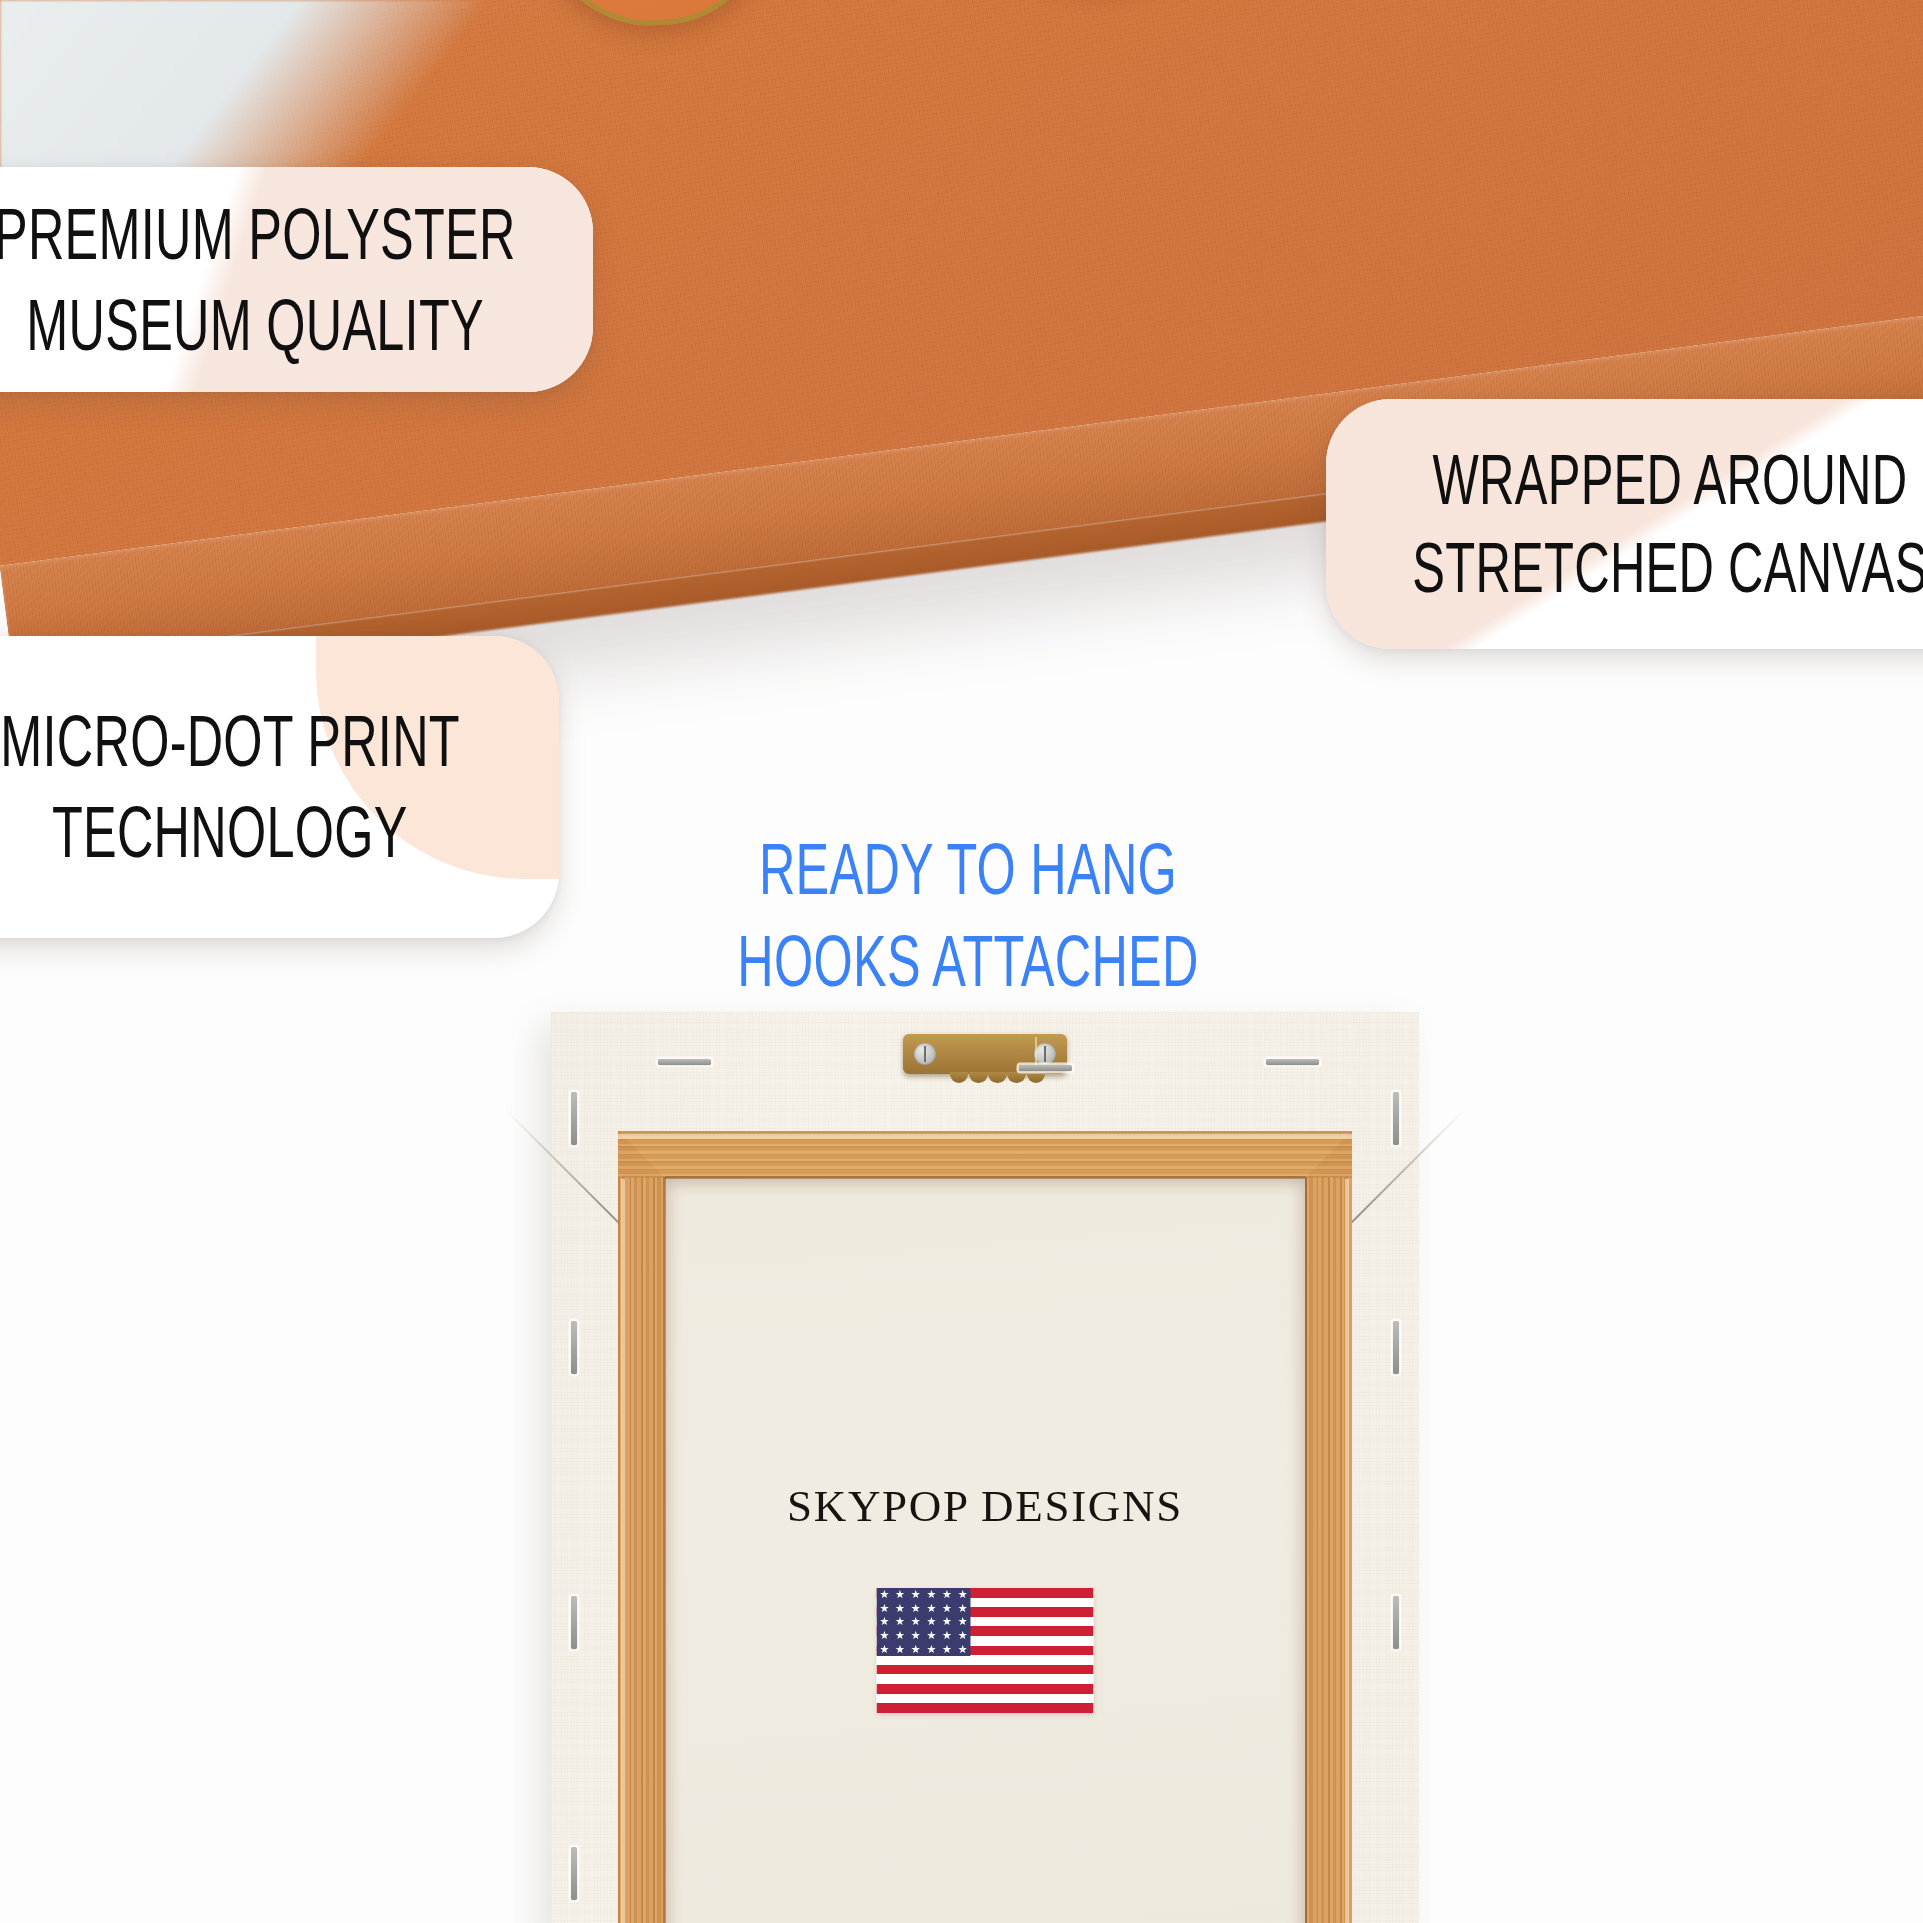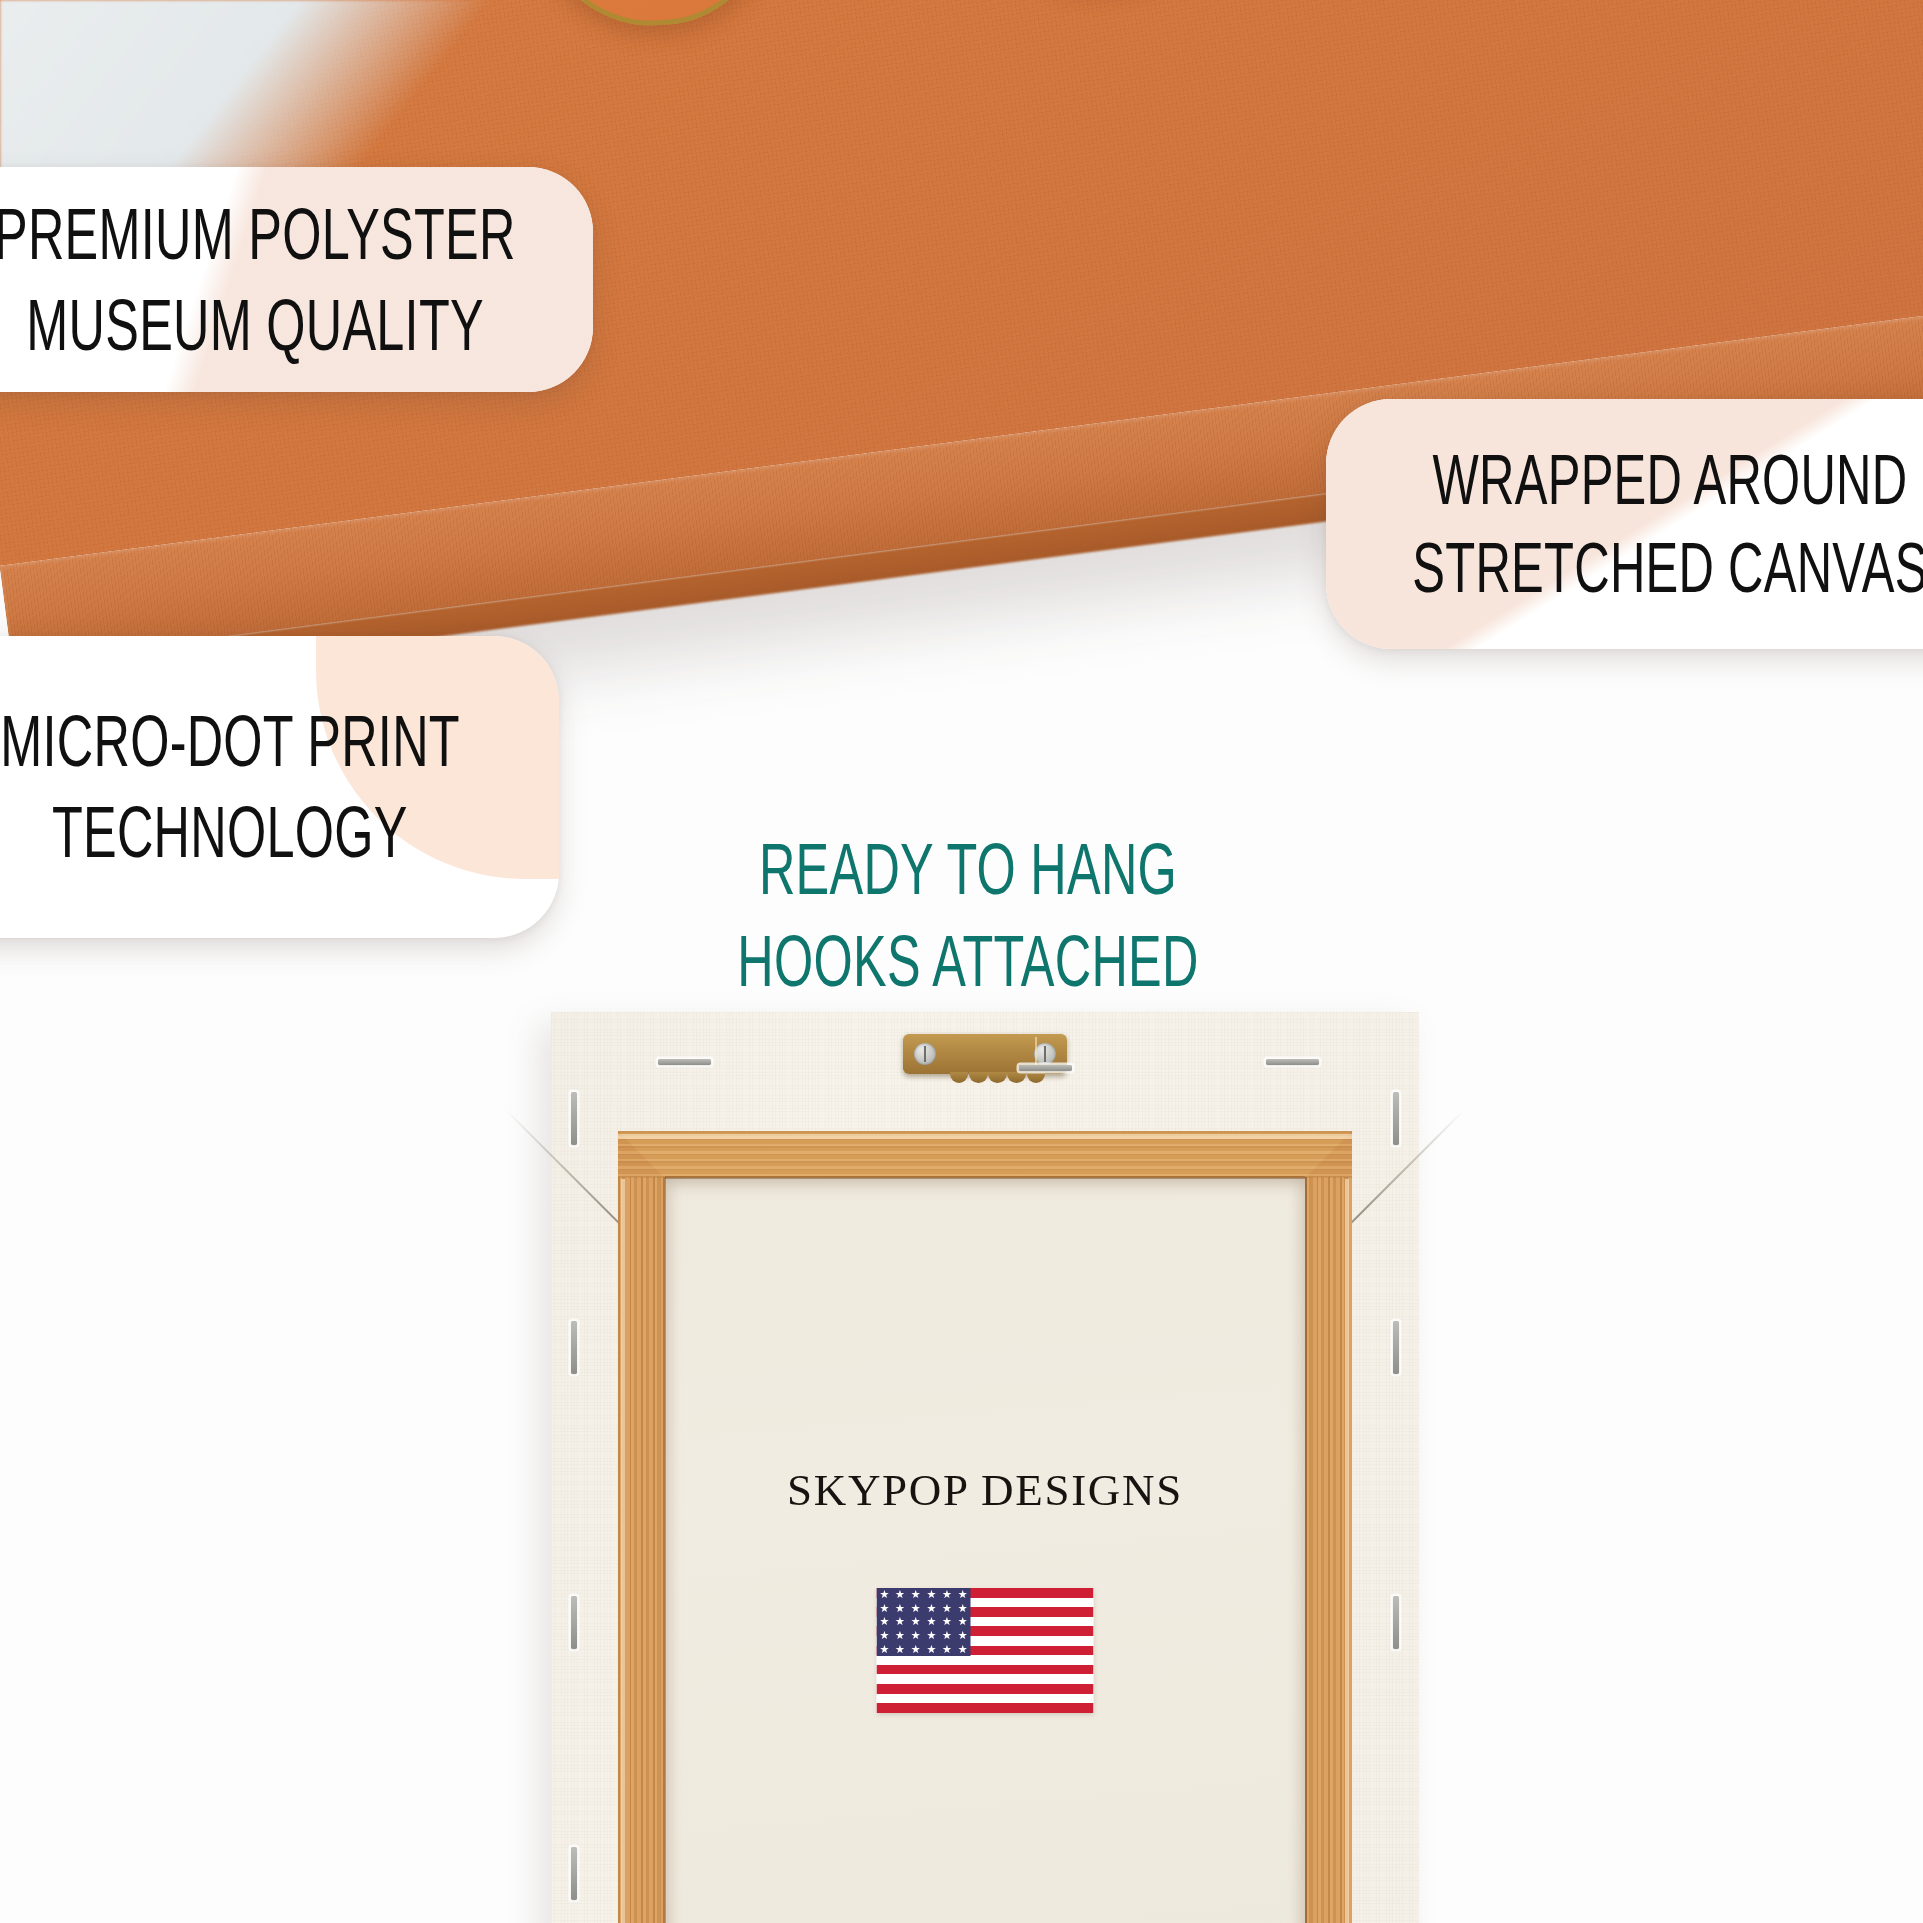--- a/index.html
+++ b/index.html
@@ -125,21 +125,21 @@
     right:-33px; top:-33px; width:276px; height:276px;
     background:rgba(250,224,208,.82);
     border-radius:0 0 0 209px;
     pointer-events:none;
   }
 
   
   #caption-hang {
     position:absolute; left:12px; right:0; top:823px;
     text-align:center;
-    color:#0f766e;
+    color:#3b82f6;
     font-size:72px; line-height:1.28;
     letter-spacing:0.4px;
   }
   #caption-hang span { display:block; transform:scaleX(.70); }
 
   
   #canvas-back {
     position:absolute;
     left:551px; top:1012px;
     width:868px; height:935px;
@@ -248,21 +248,21 @@
     position:absolute;
     background:linear-gradient(180deg,#bcbcb8,#8e8e8a);
     box-shadow:0 0 0 2.5px rgba(255,255,255,.75), 0 0.8px 1.7px rgba(60,60,60,.45);
     border-radius:1.7px;
   }
   .staple.h { width:53px; height:5.8px; }
   .staple.v { width:5.8px; height:53px; }
 
   
   #brand-name {
-    position:absolute; left:0; right:0; top:452px;
+    position:absolute; left:0; right:0; top:468px;
     text-align:center;
     font-family:"Liberation Serif", serif;
     font-size:45px; letter-spacing:1.7px;
     color:#171310;
   }
   #flag {
     position:absolute; left:50%; transform:translateX(-50%);
     top:576px; width:217px; height:125px;
     background:#ffffff;
     box-shadow:0 1.7px 5px rgba(80,70,60,.22);

